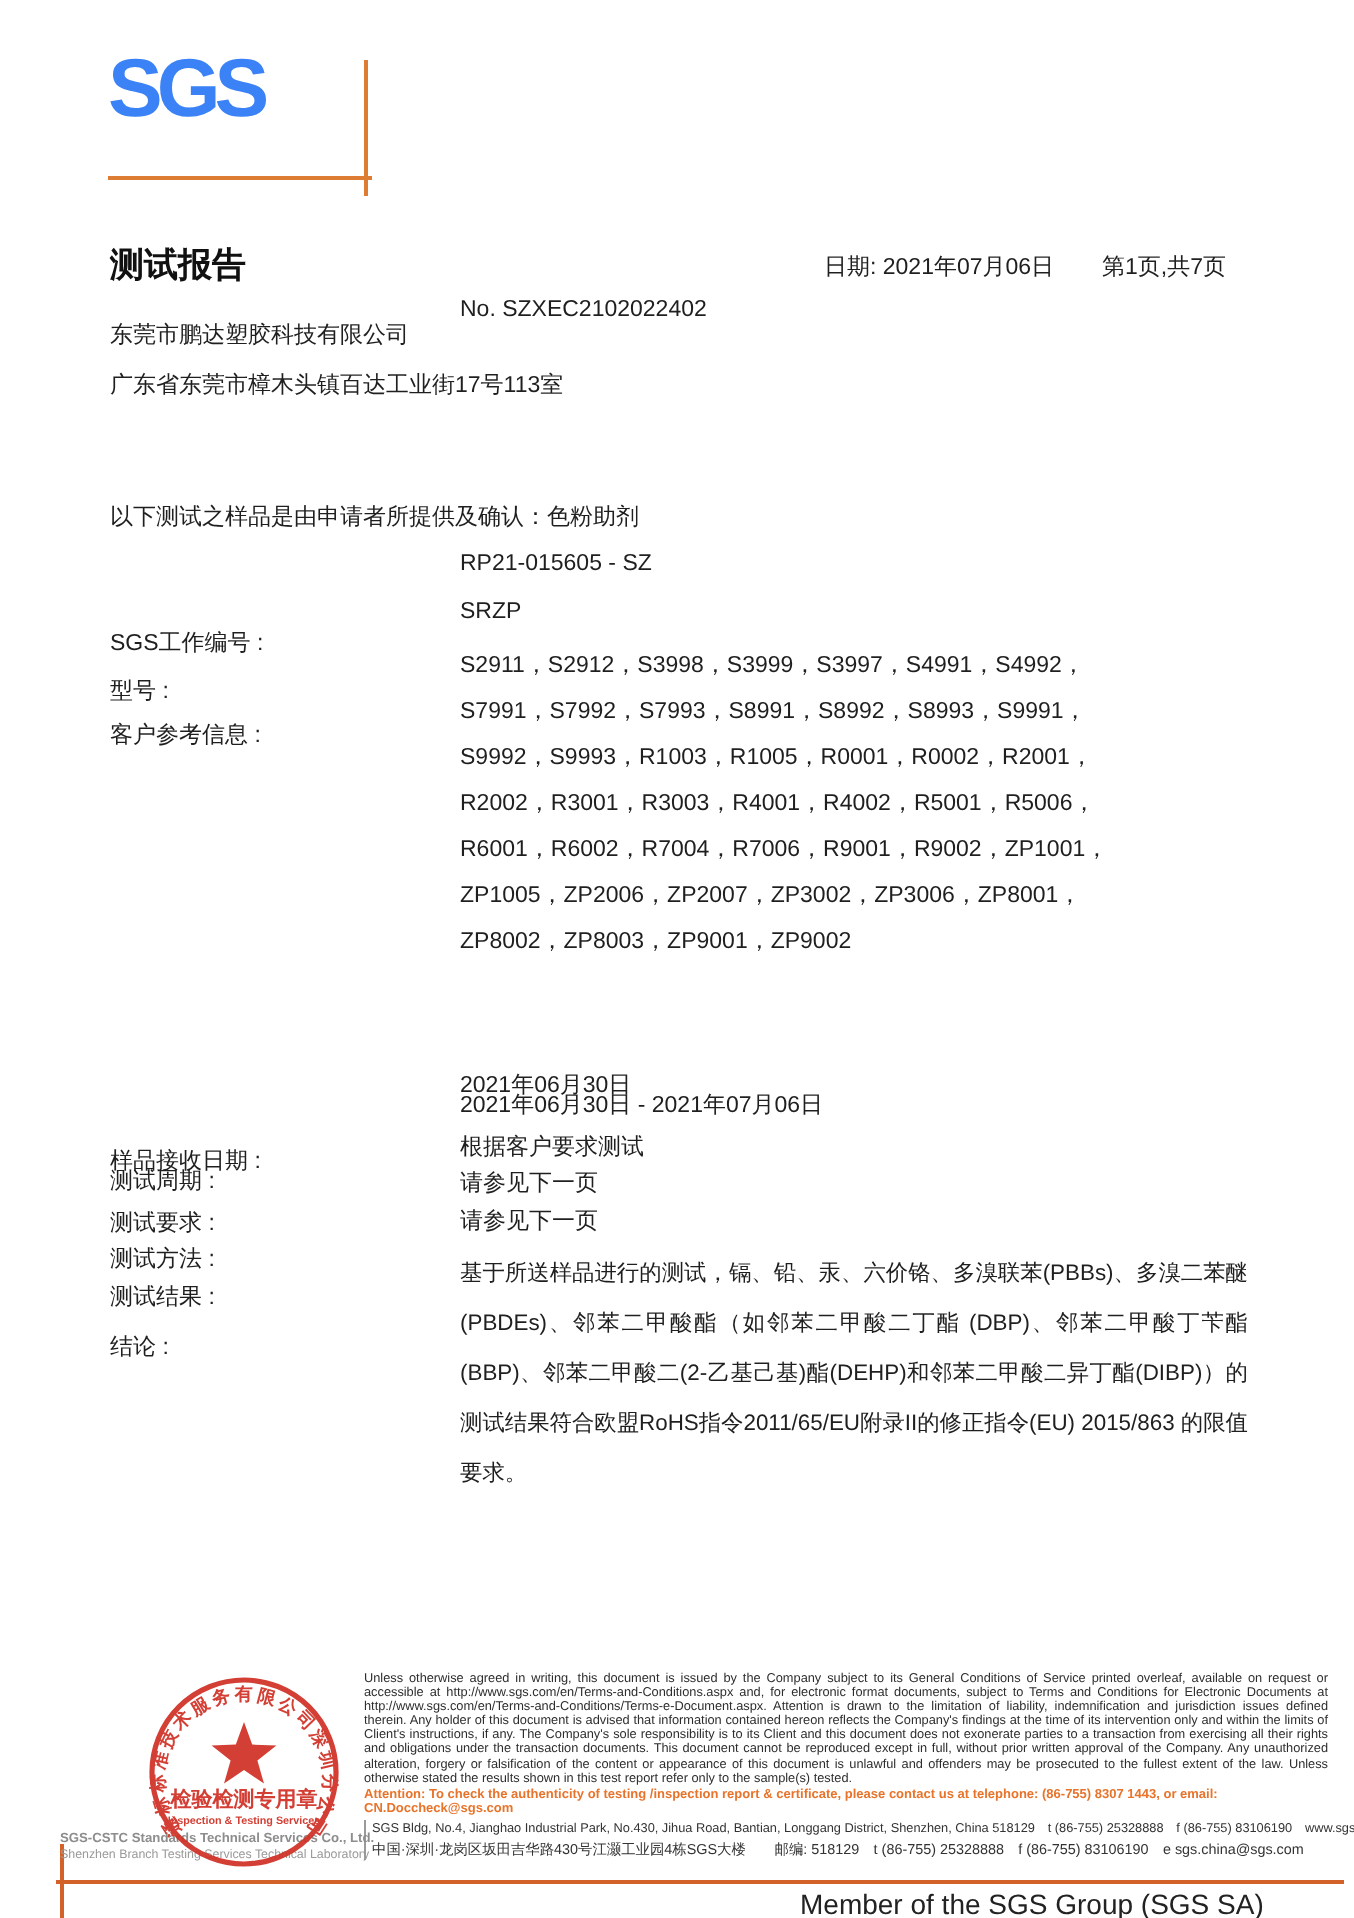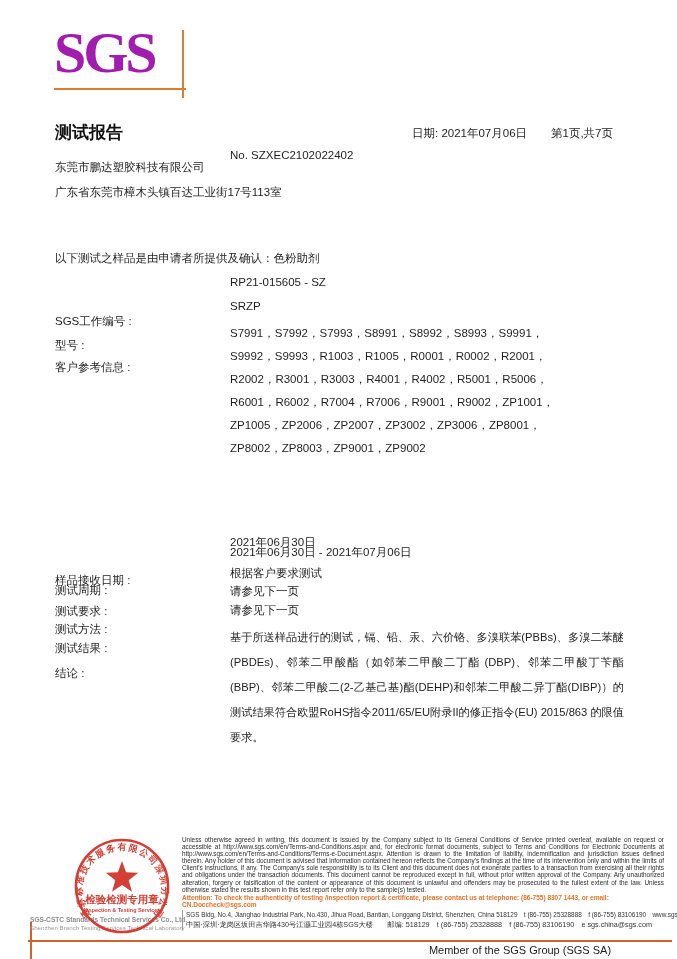--- a/index.html
+++ b/index.html
@@ -1,22 +1,22 @@
 <!DOCTYPE html>
 <html><head>
 <meta charset="utf-8">
 <style>
   html,body{margin:0;padding:0;background:#ffffff;}
   .page{position:relative;width:677px;height:959px;background:#fff;overflow:hidden;
         font-family:"Liberation Sans","DejaVu Sans",sans-serif;color:#1f1f1f;}
   .abs{position:absolute;}
 
   
-  .logo-text{left:54px;top:24px;font-size:58px;font-weight:900;letter-spacing:-3px;
-             color:#a21caf;line-height:1;font-family:Liberation Serif, serif;}
+  .logo-text{left:54px;top:24px;font-size:41px;font-weight:900;letter-spacing:-3px;
+             color:#3b82f6;line-height:1;font-family:Liberation Sans, sans-serif;}
   .logo-hline{left:54px;top:88px;width:132px;height:2px;background:#dd7d33;}
   .logo-vline{left:182px;top:30px;width:2px;height:68px;background:#dd7d33;}
 
   
   .report-title{left:55px;top:121px;font-size:17px;font-weight:bold;color:#111;}
   .report-no{left:230px;top:126px;font-size:11.5px;margin-top:23px;}
   .report-date{left:412px;top:126px;font-size:11.5px;}
   .report-page{left:551px;top:126px;font-size:11.5px;}
 
   .applicant-name{left:55px;top:160px;font-size:11.5px;}
@@ -35,21 +35,21 @@
   
   .footer-right{left:182px;top:836px;width:482px;}
   .disclaimer{font-size:6.4px;line-height:7.1px;text-align:justify;color:#2d2d2d;
               font-weight:500;margin:0;}
   .attention{font-size:6.5px;line-height:7.2px;color:#e8732a;font-weight:bold;margin:1px 0 0 0;}
   .addr-block{margin-top:2px;border-left:1px solid #9a9a9a;padding-left:3px;}
   .addr-row{font-size:6.4px;line-height:10px;color:#333;white-space:nowrap;}
   .addr-row.cn{font-size:7.2px;}
   .footer-rule{left:28px;top:940px;width:644px;height:2px;background:#d2622a;}
   .footer-vmark{left:30px;top:922px;width:2px;height:37px;background:#d2622a;}
-  .member{left:400px;top:944px;width:240px;text-align:center;font-size:11px;color:#222;}
+  .member{left:400px;top:944px;width:240px;font-size:14px;color:#222;}
 
   .stamp{left:64px;top:836px;width:116px;height:104px;z-index:3;opacity:.93;}
   .stamp-company{left:30px;top:916px;width:170px;z-index:2;}
   .stamp-company .l1{font-size:6.6px;font-weight:bold;color:#8d8d8d;line-height:8px;white-space:nowrap;}
   .stamp-company .l2{font-size:6.2px;color:#9a9a9a;line-height:8px;white-space:nowrap;}
 </style>
 </head>
 <body>
 
 <div class="page">
@@ -69,20 +69,21 @@
   <div class="abs sample-statement">以下测试之样品是由申请者所提供及确认：色粉助剂</div>
 
   <div class="flabel t-job">SGS工作编号 :</div>
   <div class="fvalue t-job">RP21-015605 - SZ</div>
 
   <div class="flabel t-model">型号 :</div>
   <div class="fvalue t-model">SRZP</div>
 
   <div class="flabel t-ref">客户参考信息 :</div>
   <div class="ref-lines">
+    <div>S2911，S2912，S3998，S3999，S3997，S4991，S4992，</div>
     <div>S7991，S7992，S7993，S8991，S8992，S8993，S9991，</div>
     <div>S9992，S9993，R1003，R1005，R0001，R0002，R2001，</div>
     <div>R2002，R3001，R3003，R4001，R4002，R5001，R5006，</div>
     <div>R6001，R6002，R7004，R7006，R9001，R9002，ZP1001，</div>
     <div>ZP1005，ZP2006，ZP2007，ZP3002，ZP3006，ZP8001，</div>
     <div>ZP8002，ZP8003，ZP9001，ZP9002</div>
   </div>
 
   <div class="flabel t-recv">样品接收日期 :</div>
   <div class="fvalue t-recv">2021年06月30日</div>

